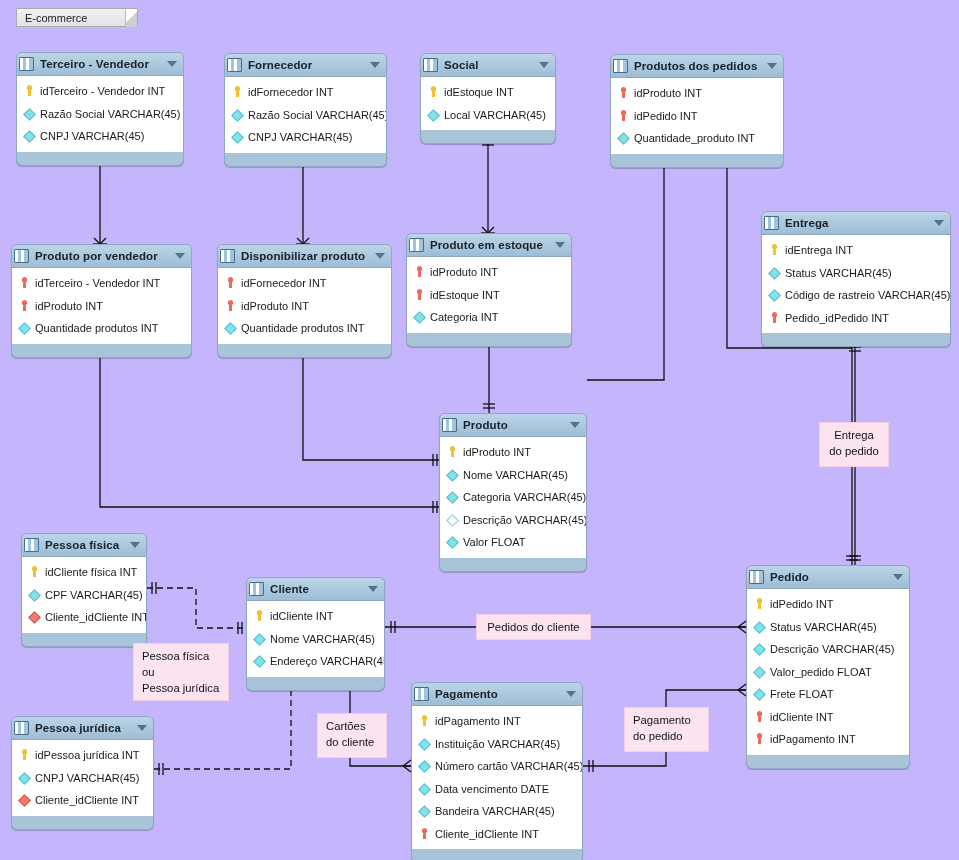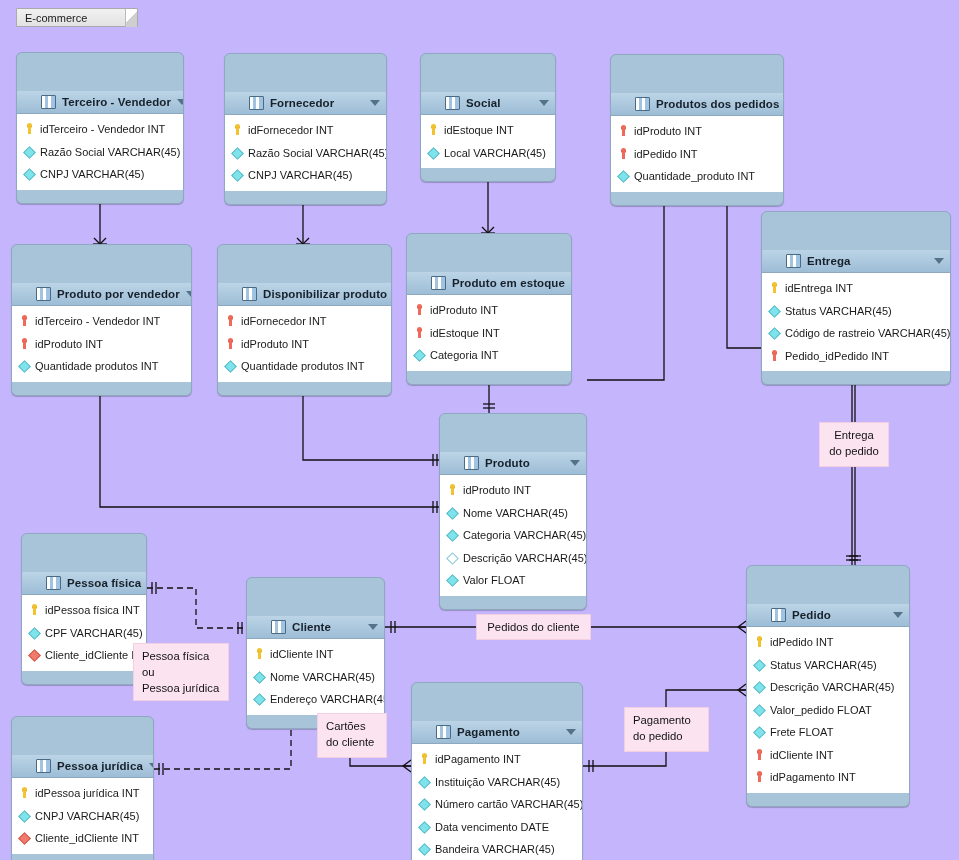--- a/index.html
+++ b/index.html
@@ -46,25 +46,24 @@
     box-sizing:border-box;
     border:1px solid #8ea9bf;
     border-radius:6px;
     background:#a8c4d9;
     box-shadow:0 1px 1px rgba(0,0,0,.22);
     overflow:hidden;
   }
   .thead{
     height:22px;
     display:flex;align-items:center;
-    padding:0 6px 0 24px;
+    padding:0 6px 0 2px;
     background:linear-gradient(#bcd4e6,#9dbdd6);
     border-bottom:1px solid #8ea9bf;
     gap:6px;
-    margin-top:38px;
   }
   .tbl-icon{
     width:13px;height:12px;flex:0 0 auto;
     border:1px solid #4a6b86;
     background:linear-gradient(90deg,#ffffff 0 3px,#9fc3e0 3px 6px,#ffffff 6px 9px,#9fc3e0 9px 12px);
     border-radius:1px;
   }
   .ttitle{
     font-size:11.5px;font-weight:bold;color:#17212b;
     white-space:nowrap;flex:1 1 auto;letter-spacing:.1px;
@@ -447,21 +446,21 @@
       </div>
       <div class="table" style="left: 21px; top: 533px; width: 126px;">
         <div class="thead">
           <span class="tbl-icon"></span>
           <span class="ttitle">Pessoa física</span>
           <span class="caret"></span>
         </div>
         <div class="tbody">
           <div class="col">
             <span class="g g-pk"></span>
-            <span>idPessoa física INT</span>
+            <span>idCliente física INT</span>
           </div>
           <div class="col">
             <span class="g g-d"></span>
             <span>CPF VARCHAR(45)</span>
           </div>
           <div class="col">
             <span class="g g-fkd"></span>
             <span>Cliente_idCliente INT</span>
           </div>
         </div>

